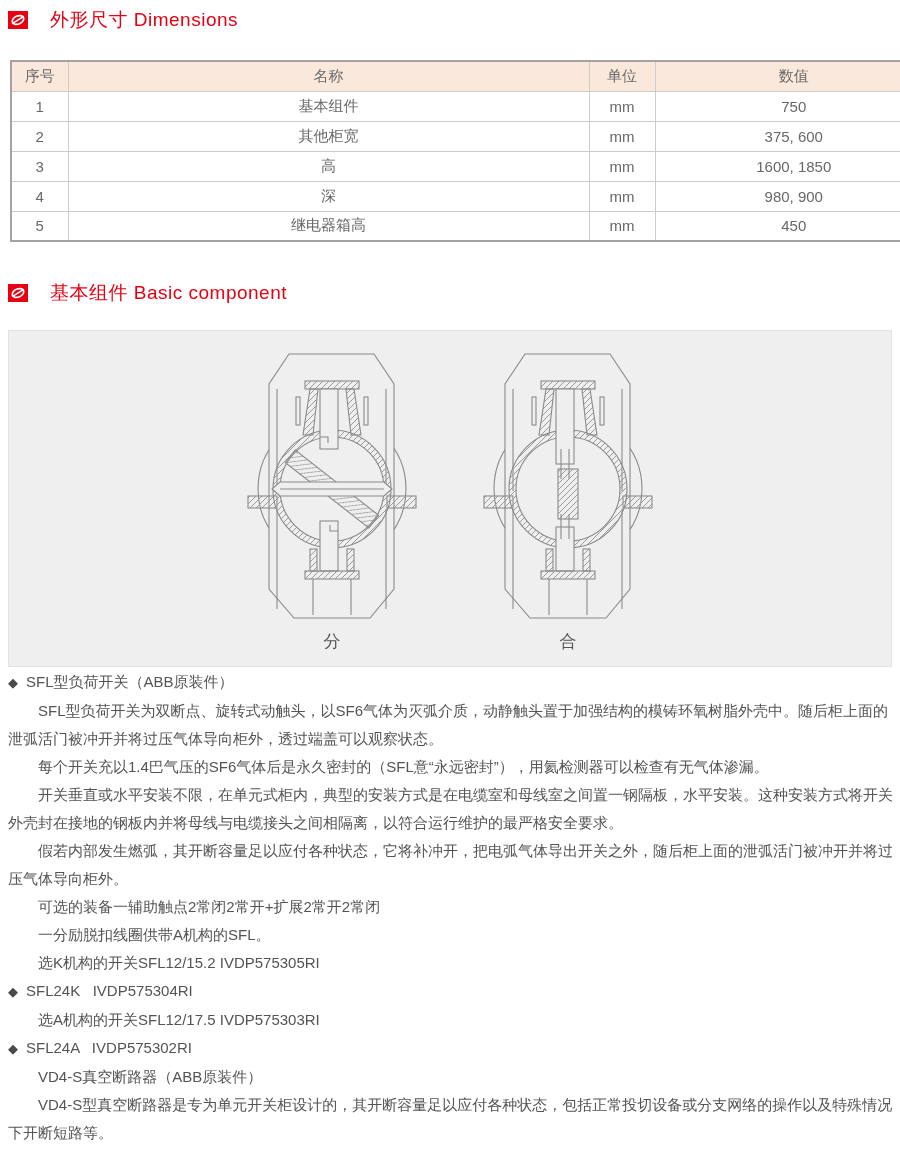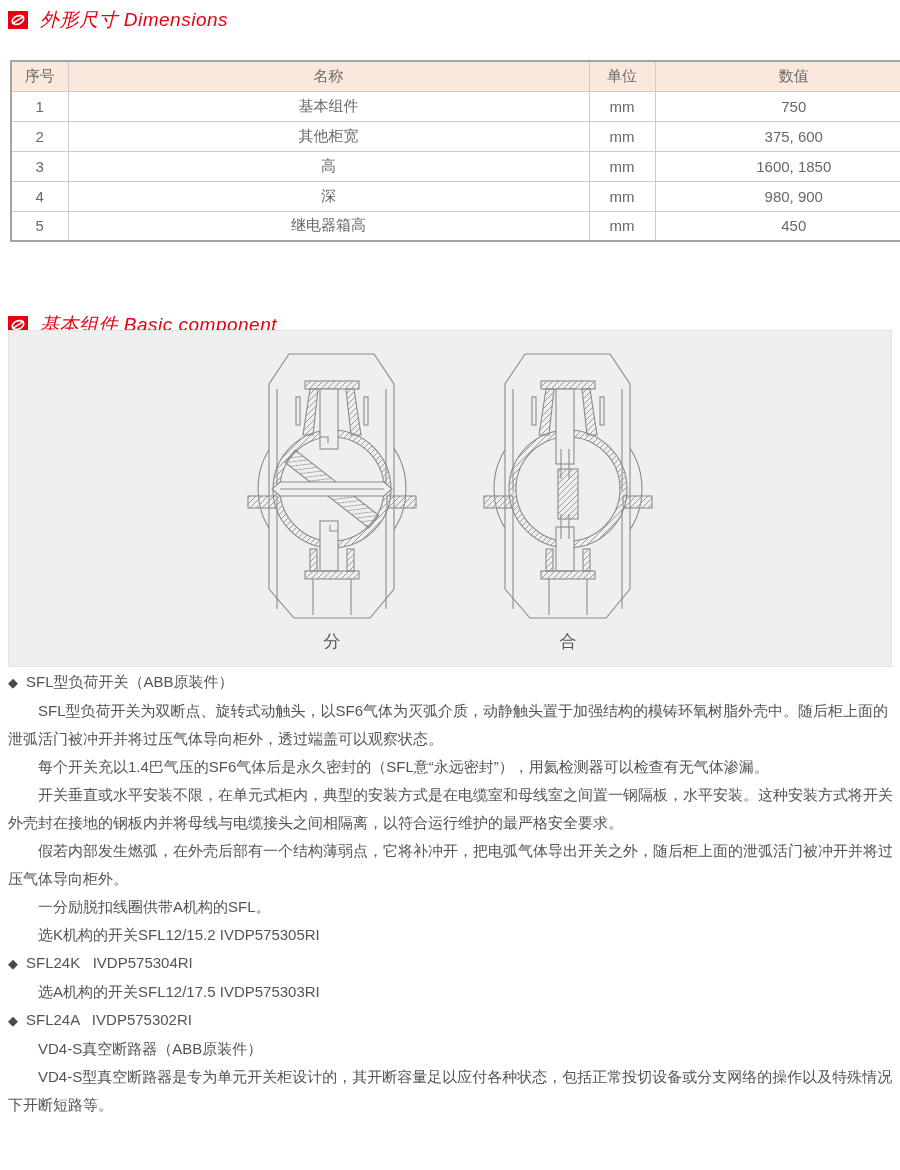--- a/index.html
+++ b/index.html
@@ -5,25 +5,25 @@
   :root{
     --red:#e60012;
     --thead-bg:#fbe8dc;
   }
   *{margin:0;padding:0;box-sizing:border-box;}
   html,body{width:900px;height:1170px;background:#fff;overflow:hidden;
     font-family:"Liberation Sans","DejaVu Sans",sans-serif;}
   .page{position:relative;width:900px;height:1170px;background:#fff;}
 
   
-  .sec-head{position:absolute;left:8px;display:flex;align-items:center;gap:12px;font-style:italic;}
+  .sec-head{position:absolute;left:8px;display:flex;align-items:center;gap:22px;}
   .sec-head .mark{width:20px;height:18px;flex:0 0 auto;}
   .sec-head .t{font-size:19px;color:var(--red);letter-spacing:.5px;}
   #head1{top:7px;}
-  #head2{top:280px;margin-top:32px;}
+  #head2{top:280px;}
 
   
   .dim-table{position:absolute;top:60px;left:10px;width:880px;
     border-collapse:collapse;table-layout:fixed;font-size:15px;color:#686868;}
   .dim-table th,.dim-table td{border:1px solid #ccc;height:30px;text-align:center;
     font-weight:normal;padding:0 4px;}
   .dim-table{border:2px solid #a3a3a3;}
   .dim-table thead th{background:var(--thead-bg);color:#6a6a6a;}
   .col-no{width:57px;margin-top:8px;}.col-name{width:521px;}.col-unit{width:66px;}.col-val{width:278px;}
 
@@ -192,21 +192,22 @@
       </svg>
       <div class="cap">合</div>
     </div>
   </div>
 
   <div class="content">
       <div class="blk bullet"><span class="diamond">◆</span>SFL型负荷开关（ABB原装件）</div>
       <div class="blk para">SFL型负荷开关为双断点、旋转式动触头，以SF6气体为灭弧介质，动静触头置于加强结构的模铸环氧树脂外壳中。随后柜上面的泄弧活门被冲开并将过压气体导向柜外，透过端盖可以观察状态。</div>
       <div class="blk para">每个开关充以1.4巴气压的SF6气体后是永久密封的（SFL意“永远密封”），用氦检测器可以检查有无气体渗漏。</div>
       <div class="blk para">开关垂直或水平安装不限，在单元式柜内，典型的安装方式是在电缆室和母线室之间置一钢隔板，水平安装。这种安装方式将开关外壳封在接地的钢板内并将母线与电缆接头之间相隔离，以符合运行维护的最严格安全要求。</div>
-      <div class="blk para">假若内部发生燃弧，在外壳后部有一个结构薄弱点，它将补冲开，把电弧气体导出开关之外，随后柜上面的泄弧活门被冲开并将过压气体导向柜外。</div>
+      <div class="blk para">假若内部发生燃弧，其开断容量足以应付各种状态，它将补冲开，把电弧气体导出开关之外，随后柜上面的泄弧活门被冲开并将过压气体导向柜外。</div>
+      <div class="blk line">可选的装备一辅助触点2常闭2常开+扩展2常开2常闭</div>
       <div class="blk line">一分励脱扣线圈供带A机构的SFL。</div>
       <div class="blk line">选K机构的开关SFL12/15.2 IVDP575305RI</div>
       <div class="blk bullet"><span class="diamond">◆</span>SFL24K   IVDP575304RI</div>
       <div class="blk line">选A机构的开关SFL12/17.5 IVDP575303RI</div>
       <div class="blk bullet"><span class="diamond">◆</span>SFL24A   IVDP575302RI</div>
       <div class="blk line">VD4-S真空断路器（ABB原装件）</div>
       <div class="blk para">VD4-S型真空断路器是专为单元开关柜设计的，其开断容量足以应付各种状态，包括正常投切设备或分支网络的操作以及特殊情况下开断短路等。</div>
     </div>
 
 </div>

